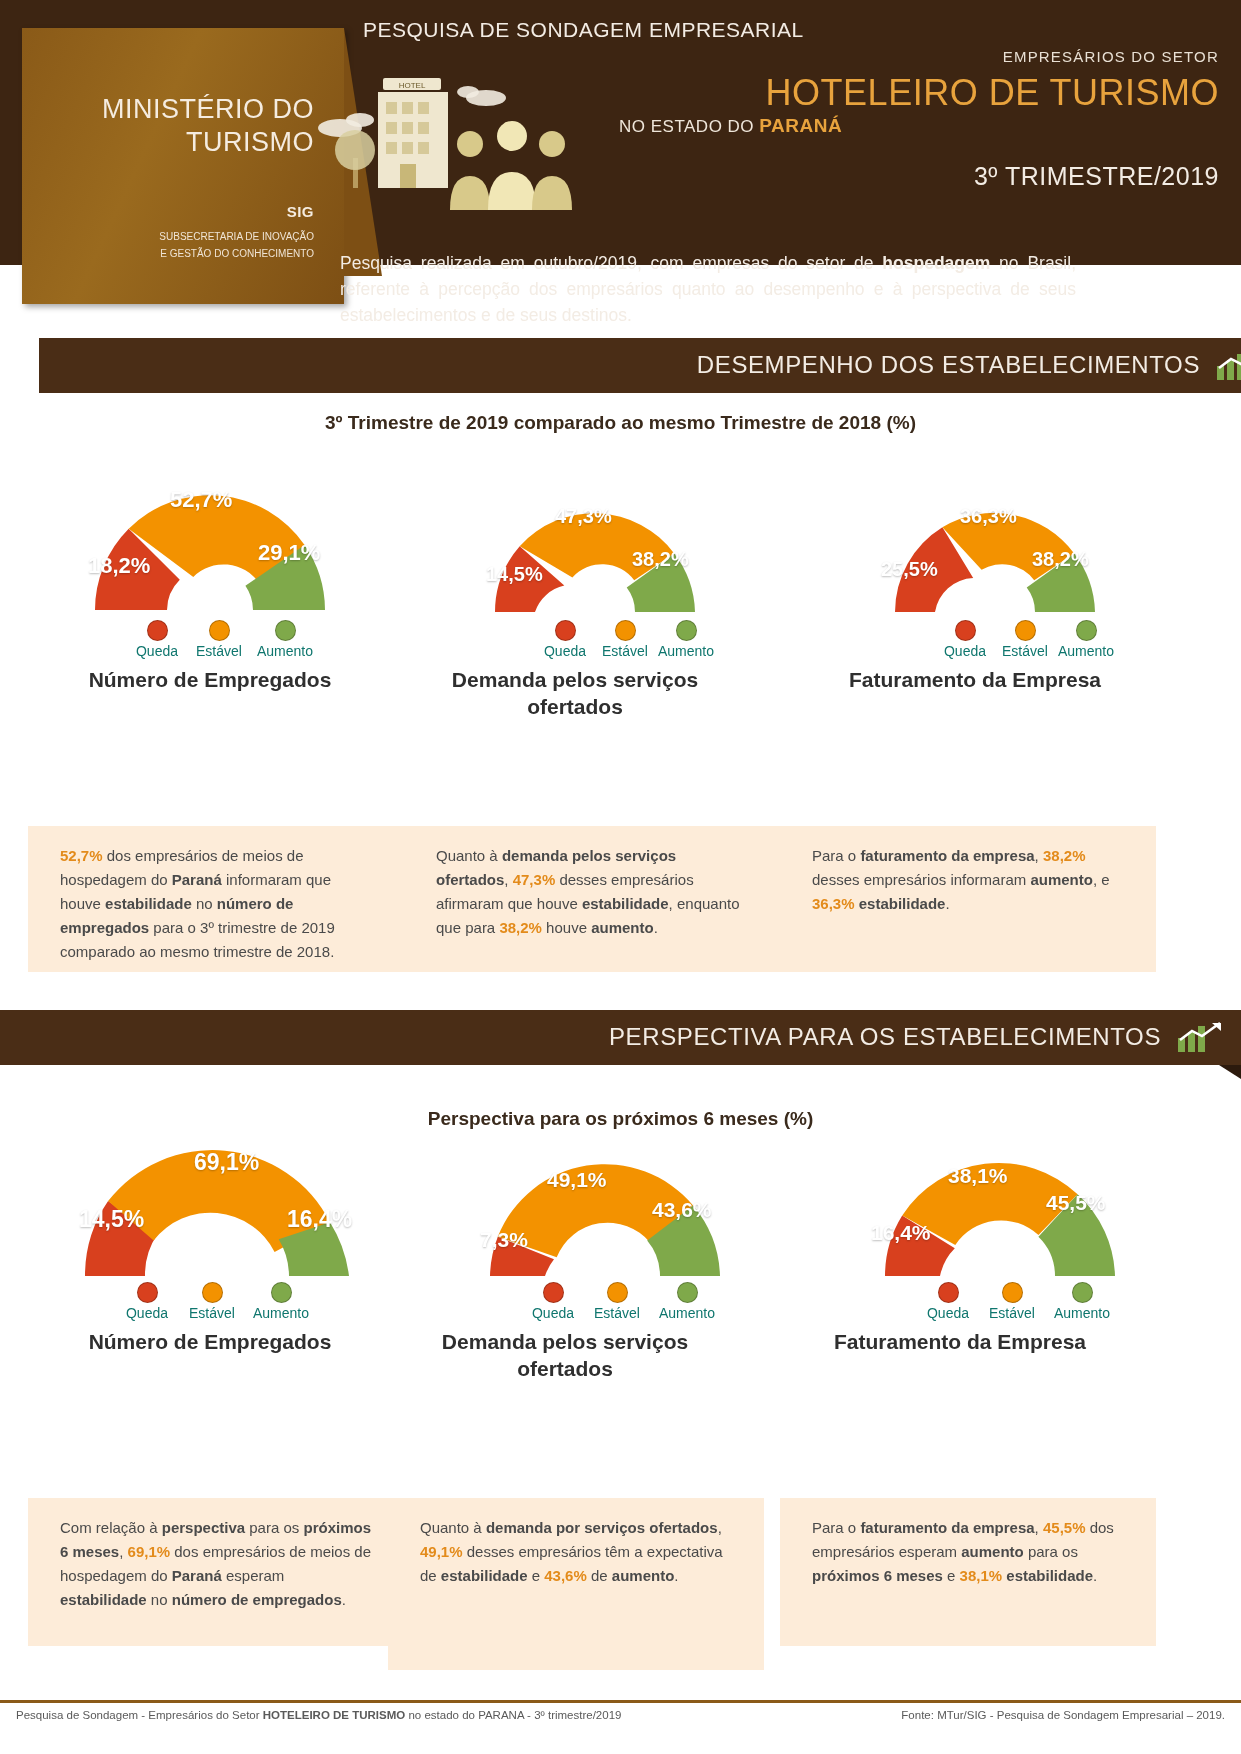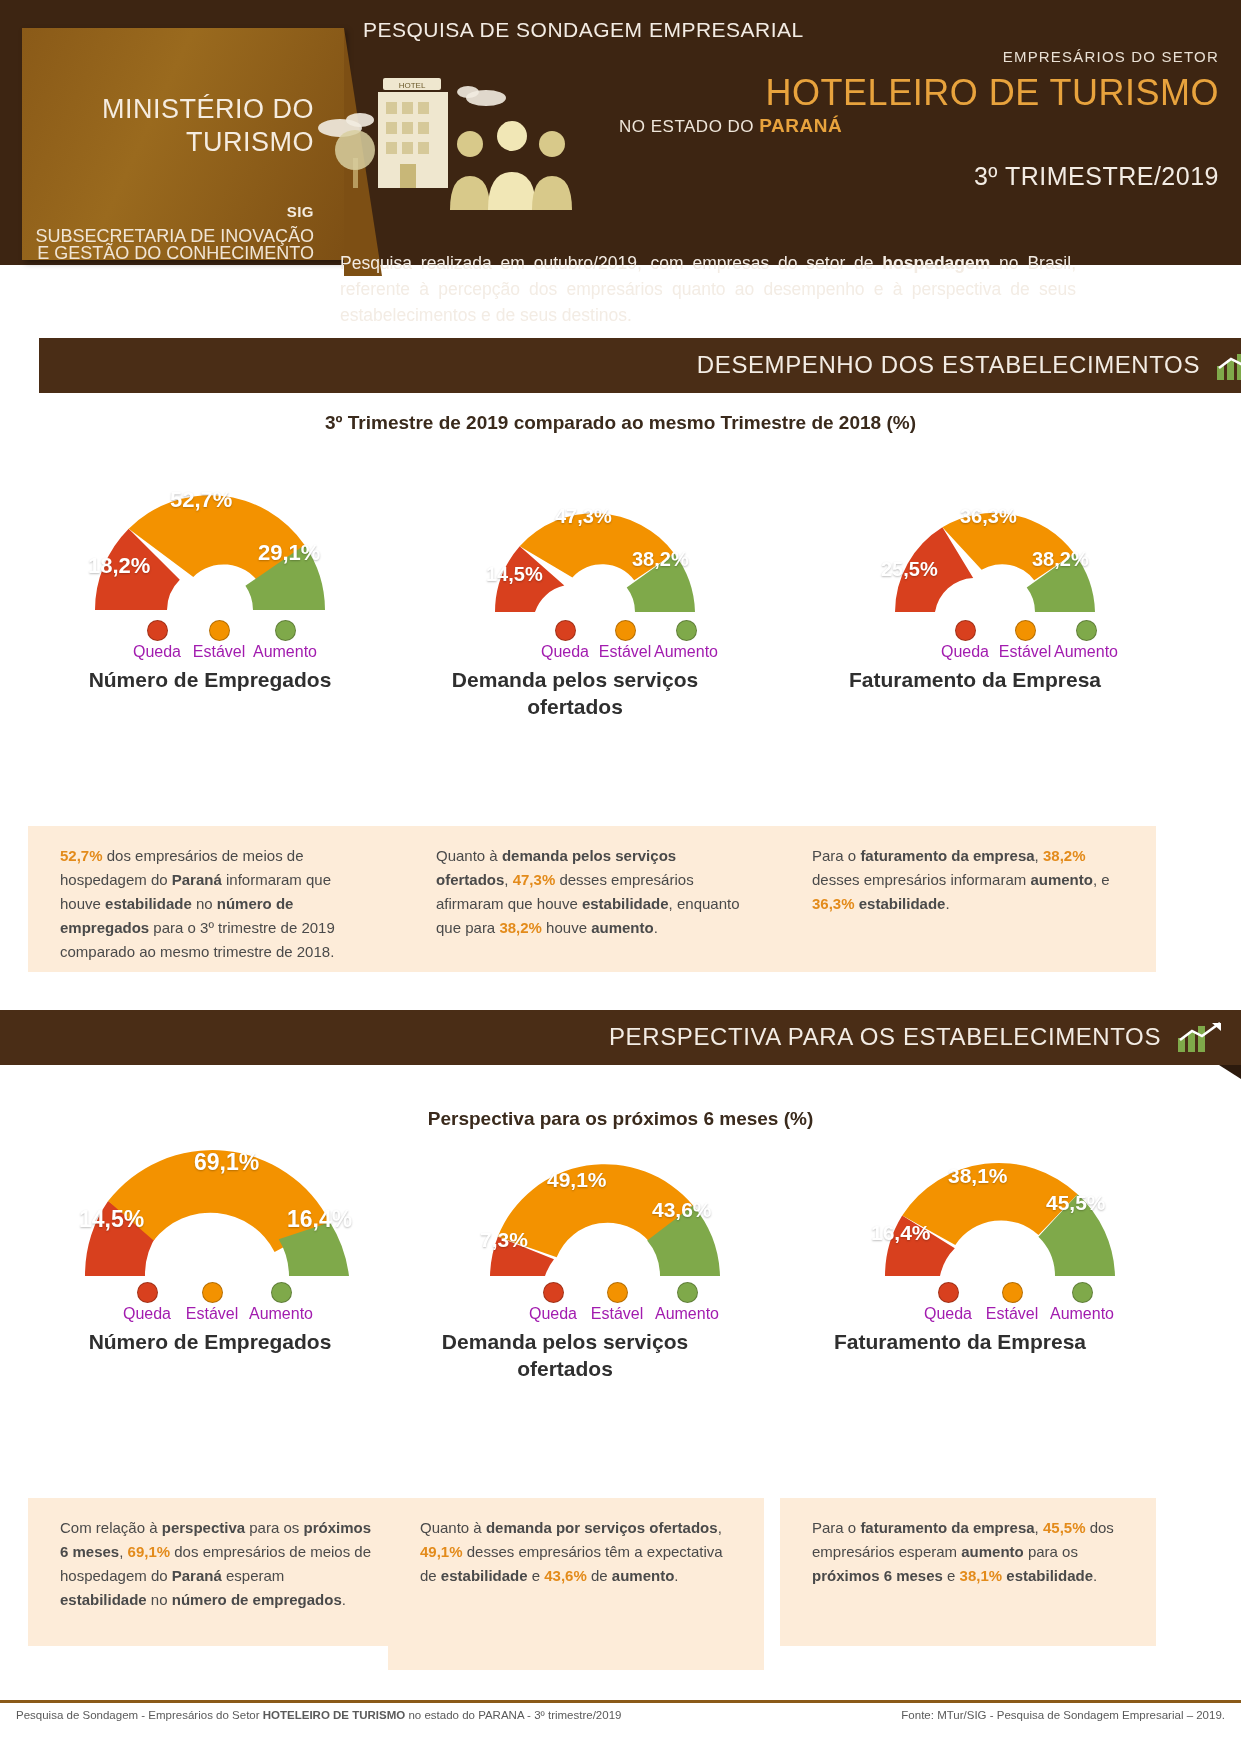--- a/index.html
+++ b/index.html
@@ -15,40 +15,40 @@
   
   .header{
     position:absolute;left:0;top:0;width:1241px;height:265px;
     background:#3d2512;
   }
   .header-title{
     position:absolute;left:363px;top:18px;
     font-size:21px;letter-spacing:.5px;color:#f3ece4;
   }
   .ministry-box{
-    position:absolute;left:22px;top:28px;width:322px;height:232px;
+    position:absolute;left:22px;top:28px;width:322px;height:276px;
     background:linear-gradient(115deg,#8a5a18 0%,#9a6a1e 40%,#7d4f14 100%);
     box-shadow:3px 3px 6px rgba(0,0,0,.35);
   }
   .ministry-box:after{
     content:"";position:absolute;right:-38px;top:0;width:0;height:0;
     border-top:248px solid transparent;border-left:38px solid #7d4f14;
   }
   .ministry-title{
     position:absolute;right:30px;top:65px;width:260px;
     text-align:right;color:#f5ece0;font-size:27px;line-height:33px;
     font-weight:300;letter-spacing:.5px;
   }
   .sig{
     position:absolute;right:30px;top:175px;width:270px;text-align:right;
     color:#f5ece0;font-size:15px;font-weight:700;letter-spacing:.5px;
   }
   .sig-sub{
     position:absolute;right:30px;top:200px;width:280px;text-align:right;
-    color:#f0e5d6;font-size:18px;line-height:17px;
+    color:#f0e5d6;font-size:10px;line-height:17px;
   }
   .sector-label{
     position:absolute;right:22px;top:48px;width:600px;text-align:right;
     color:#e9e0d4;font-size:15px;letter-spacing:1.2px;
   }
   .sector-title{
     position:absolute;right:22px;top:72px;width:600px;text-align:right;
     color:#e8a33d;font-size:36px;font-weight:300;letter-spacing:.5px;
   }
   .sector-state{
@@ -96,21 +96,21 @@
     line-height:27px;
   }
   .legend{
     position:relative;width:310px;margin:0 auto;height:40px;
   }
   .legend .li{position:absolute;text-align:center;width:80px;}
   .legend .dot{
     width:19px;height:19px;border-radius:50%;margin:0 auto 2px auto;
     border:1px solid rgba(0,0,0,.25);
   }
-  .legend .lbl{font-size:16px;color:#a21caf;}
+  .legend .lbl{font-size:14px;color:#0f766e;}
 
   .gval{
     position:absolute;color:#ffffff;font-weight:700;font-size:22px;
     text-shadow:0 1px 2px rgba(0,0,0,.25);
   }
 
   
   .panel{
     position:absolute;background:#fdecd9;
     font-size:15px;line-height:24px;color:#4a4a4a;

